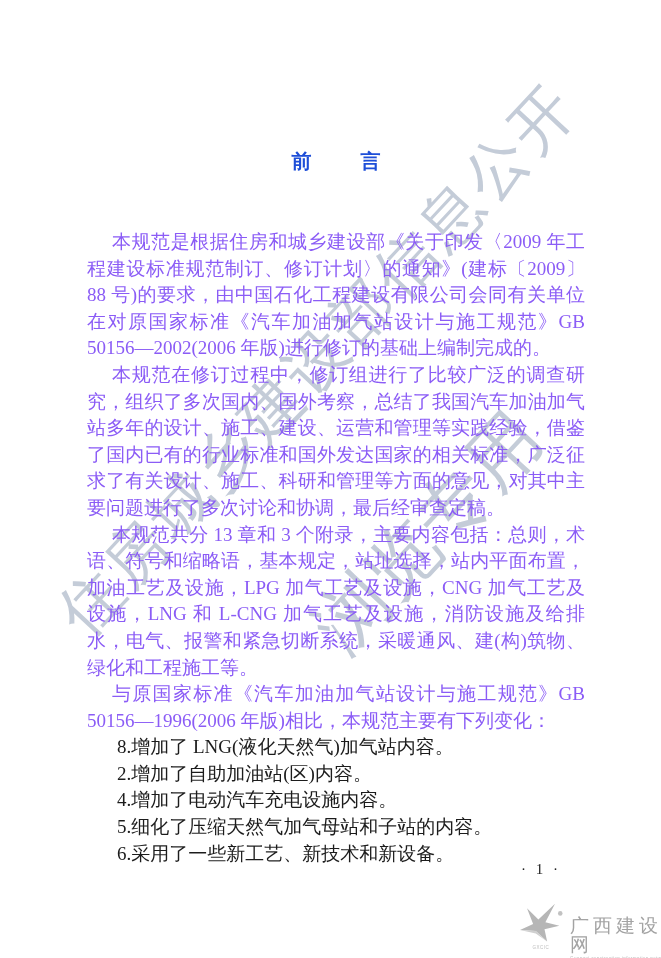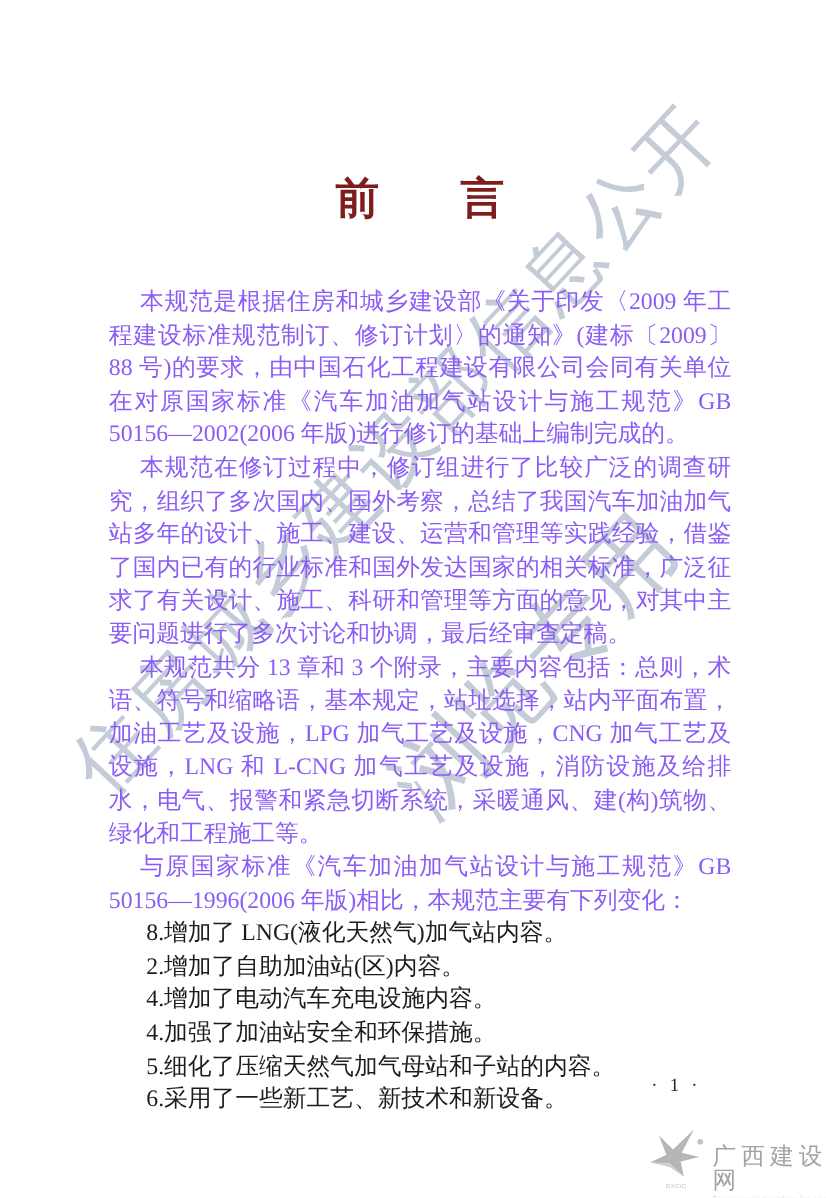--- a/index.html
+++ b/index.html
@@ -39,25 +39,25 @@
     transform: rotate(-47deg);
   }
   
   .content {
     position: relative;
     z-index: 2;
     padding: 148px 76px 0 87px;
   }
   .doc-title {
     text-align: center;
-    font-family: Liberation Mono, monospace;
+    font-family: Liberation Serif, serif;
     font-weight: 700;
-    font-size: 35px;
+    font-size: 20px;
     line-height: 27px;
-    color: #7f1d1d;
+    color: #1d4ed8;
     word-spacing: 44px;
     margin: 0 0 54px 0;
   }
   .para {
     margin: 0;
     font-size: 19px;
     line-height: 26.6px;
     text-align: justify;
     text-justify: inter-ideograph;
     text-indent: 25px;
@@ -130,21 +130,20 @@
     <h1 class="doc-title">前 言</h1>
 
     <p class="para">本规范是根据住房和城乡建设部《关于印发〈2009 年工程建设标准规范制订、修订计划〉的通知》(建标〔2009〕88 号)的要求，由中国石化工程建设有限公司会同有关单位在对原国家标准《汽车加油加气站设计与施工规范》GB 50156—2002(2006 年版)进行修订的基础上编制完成的。</p>
     <p class="para">本规范在修订过程中，修订组进行了比较广泛的调查研究，组织了多次国内、国外考察，总结了我国汽车加油加气站多年的设计、施工、建设、运营和管理等实践经验，借鉴了国内已有的行业标准和国外发达国家的相关标准，广泛征求了有关设计、施工、科研和管理等方面的意见，对其中主要问题进行了多次讨论和协调，最后经审查定稿。</p>
     <p class="para">本规范共分 13 章和 3 个附录，主要内容包括：总则，术语、符号和缩略语，基本规定，站址选择，站内平面布置，加油工艺及设施，LPG 加气工艺及设施，CNG 加气工艺及设施，LNG 和 L-CNG 加气工艺及设施，消防设施及给排水，电气、报警和紧急切断系统，采暖通风、建(构)筑物、绿化和工程施工等。</p>
     <p class="para">与原国家标准《汽车加油加气站设计与施工规范》GB 50156—1996(2006 年版)相比，本规范主要有下列变化：</p>
 
     <div class="list-item">8.增加了 LNG(液化天然气)加气站内容。</div>
     <div class="list-item">2.增加了自助加油站(区)内容。</div>
     <div class="list-item">4.增加了电动汽车充电设施内容。</div>
-    <div class="list-item">4.加强了加油站安全和环保措施。</div>
     <div class="list-item">5.细化了压缩天然气加气母站和子站的内容。</div>
     <div class="list-item">6.采用了一些新工艺、新技术和新设备。</div>
   </div>
 
   <div class="page-number">· 1 ·</div>
 
   <div class="site-logo">
     <div class="logo-icon-wrap">
       <svg width="46" height="42" viewBox="0 0 52 48">
         <path d="M2 32 L17 25 L10 7 L23 20 L42 2 L31 23 L47 27 L30 31 L33 45 L20 33 Z" fill="#b6b6b6"></path>

